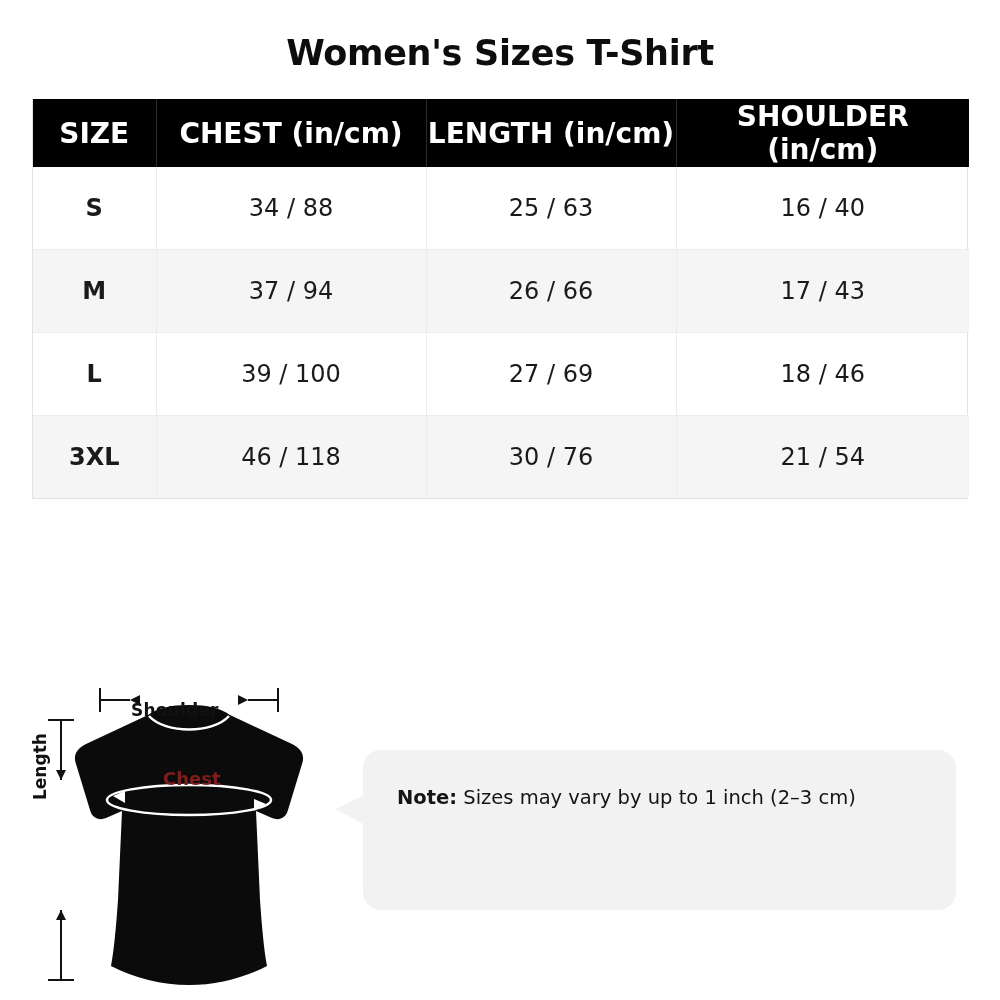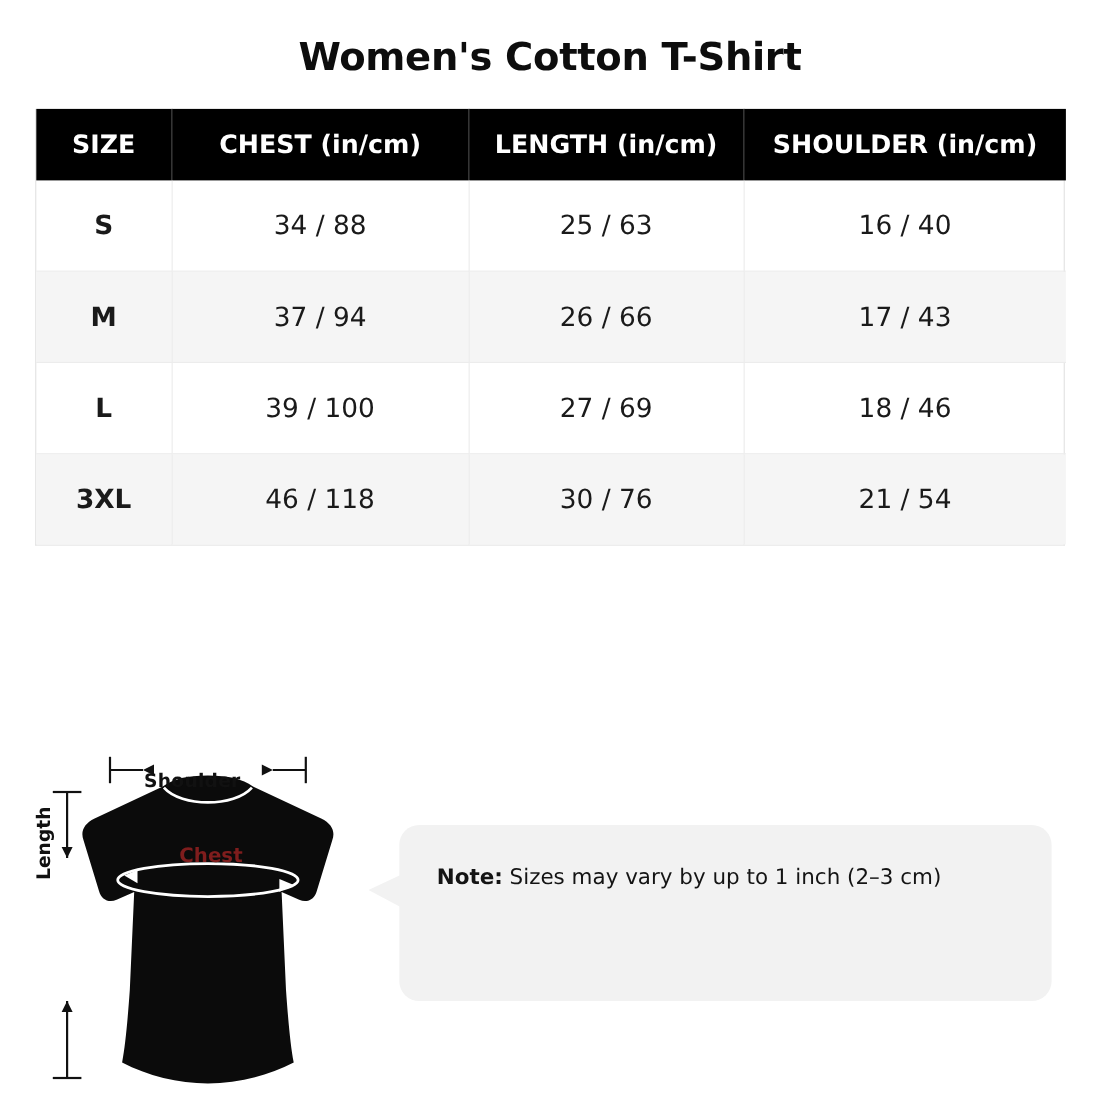--- a/index.html
+++ b/index.html
@@ -36,21 +36,21 @@
     border-top: none;
   }
   table.size-table {
     border-collapse: collapse;
     width: 936px;
     table-layout: fixed;
   }
   table.size-table thead th {
     background: #000000;
     color: #ffffff;
-    font-size: 23px;
+    font-size: 28px;
     font-weight: bold;
     height: 63px;
     text-align: center;
     vertical-align: middle;
     border-right: 1px solid #2b2b2b;
   }
   table.size-table thead th:last-child { border-right: none; margin-top: 12px; }
   table.size-table tbody td {
     height: 80px;
     text-align: center;
@@ -149,21 +149,21 @@
   .note-line2 {
     display: block;
     padding-left: 42px;
   }
 </style>
 </head>
 <body>
 
 <div class="page">
 
-  <div class="title">Women's Cotton T-Shirt</div>
+  <div class="title">Women's Sizes T-Shirt</div>
 
   <div class="table-wrap">
     <table class="size-table">
       <colgroup>
         <col class="c-size">
         <col class="c-chest">
         <col class="c-length">
         <col class="c-shoulder">
       </colgroup>
       <thead>

